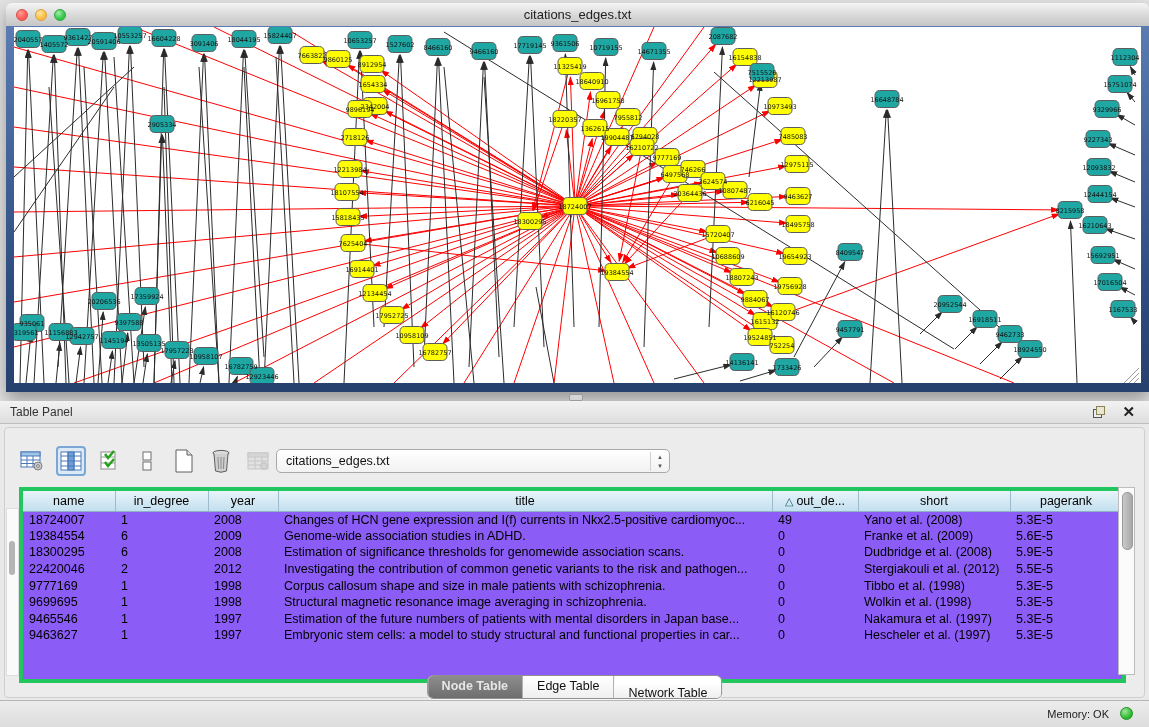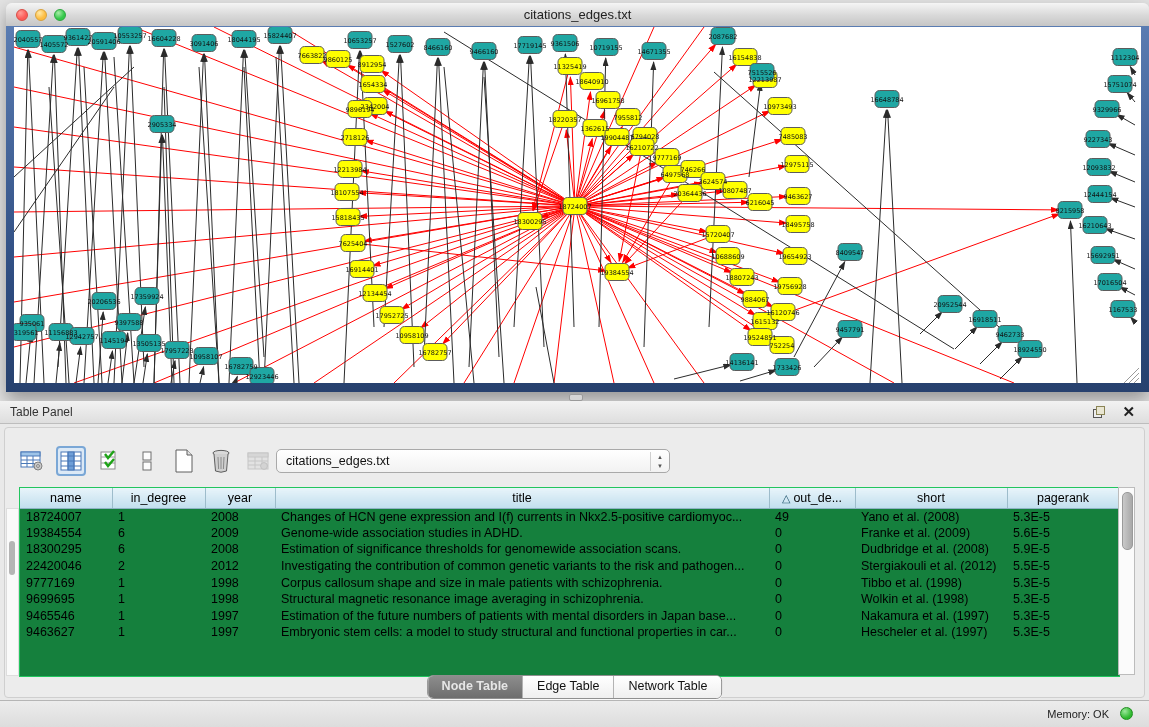--- a/index.html
+++ b/index.html
@@ -36,37 +36,37 @@
   
   .toolbar{position:absolute;left:14px;top:18px;height:30px;display:flex;align-items:center;gap:11px;}
   .tb-icon{width:26px;height:26px;display:flex;align-items:center;justify-content:center;position:relative;}
   .tb-icon.active{border:2px solid #7aa7d6;border-radius:4px;background:#dce9f6;}
   .fx-label{font-family:"Liberation Serif",serif;font-style:italic;font-weight:bold;font-size:14px;color:#222;}
   .table-select{position:absolute;left:271px;top:21px;width:394px;height:24px;background:linear-gradient(#ffffff,#f2f2f2);border:1px solid #a9a9a9;border-radius:5px;box-sizing:border-box;}
   .table-select .value{position:absolute;left:9px;top:4px;font-size:12.5px;color:#111;}
   .table-select .stepper{position:absolute;right:6px;top:2px;font-size:6px;color:#555;line-height:9px;text-align:center;border-left:1px solid #cfcfcf;padding:1px 0 0 6px;height:18px;}
 
   
-  .data-table-wrap{position:absolute;left:14px;top:59px;width:1099px;height:188px;background:#15803d;border:1px solid #22c55e;}
+  .data-table-wrap{position:absolute;left:14px;top:59px;width:1099px;height:188px;background:#8b5cf6;border:4px solid #22c55e;}
   table.data{border-collapse:collapse;table-layout:fixed;width:1099px;font-size:12.5px;color:#000;}
   table.data th{height:20px;font-weight:normal;text-align:center;font-size:12.5px;
      background:linear-gradient(#e8f4fa,#c2dfee);border-right:1px solid #9dbccb;border-bottom:1px solid #8fb3c4;
      overflow:hidden;white-space:nowrap;padding:0 3px;box-sizing:border-box;}
   table.data td{height:16.6px;padding:0 0 0 6px;white-space:nowrap;overflow:hidden;box-sizing:border-box;}
   .sort-glyph{color:#23576e;margin-right:3px;font-size:11px;}
   .v-scrollbar{position:absolute;left:1113px;top:59px;width:17px;height:188px;background:#fbfbfb;border:1px solid #bcbcbc;box-sizing:border-box;}
   .v-scrollbar .thumb{position:absolute;left:2.5px;top:4px;width:9px;height:56px;background:linear-gradient(90deg,#c9c9c9,#a8a8a8);border-radius:5px;border:1px solid #9a9a9a;}
   .left-strip{position:absolute;left:1px;top:80px;width:11px;height:166px;background:#fafafa;border:1px solid #ddd;}
   .left-strip .thumb{position:absolute;left:1.5px;top:32px;width:6px;height:34px;background:#b5b5b5;border-radius:4px;}
 
   
   .tabs{position:absolute;left:50%;transform:translateX(-50%);top:247px;height:22px;display:flex;
     border:1px solid #8f8f8f;border-radius:6px;overflow:hidden;background:#fff;box-shadow:0 1px 0 rgba(255,255,255,.7);}
   .tab{padding:0 14px;font-size:12.5px;line-height:21px;color:#111;background:linear-gradient(#ffffff,#efefef);border-right:1px solid #aaa;}
-  .tab:last-child{border-right:none;}
+  .tab:last-child{border-right:none;margin-top:7px;}
   .tab.selected{background:linear-gradient(#8d8d8d,#6e6e6e);color:#e6e6e6;font-weight:bold;}
 
   
   .status-bar{position:absolute;left:0;top:700px;width:1149px;height:27px;background:linear-gradient(#ececec,#dcdcdc);border-top:1px solid #b5b5b5;}
   .memory{position:absolute;right:40px;top:7px;font-size:11px;color:#222;}
   .memory-dot{position:absolute;right:16px;top:6px;width:13px;height:13px;border-radius:50%;
     background:radial-gradient(circle at 35% 30%,#9ce89c,#2eb82e 65%);border:1px solid #1f8f1f;box-sizing:border-box;}
 </style>
 </head>
 <body>

